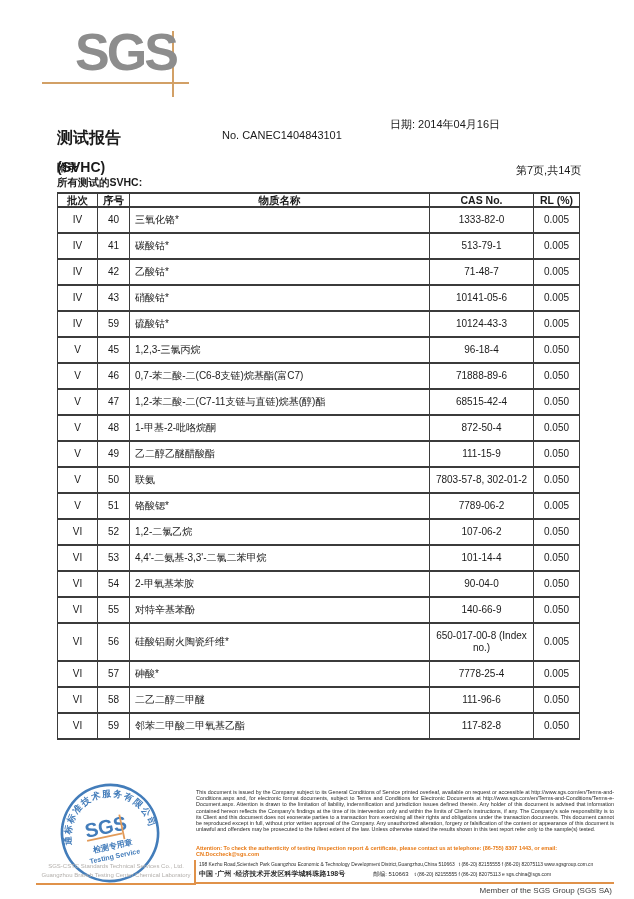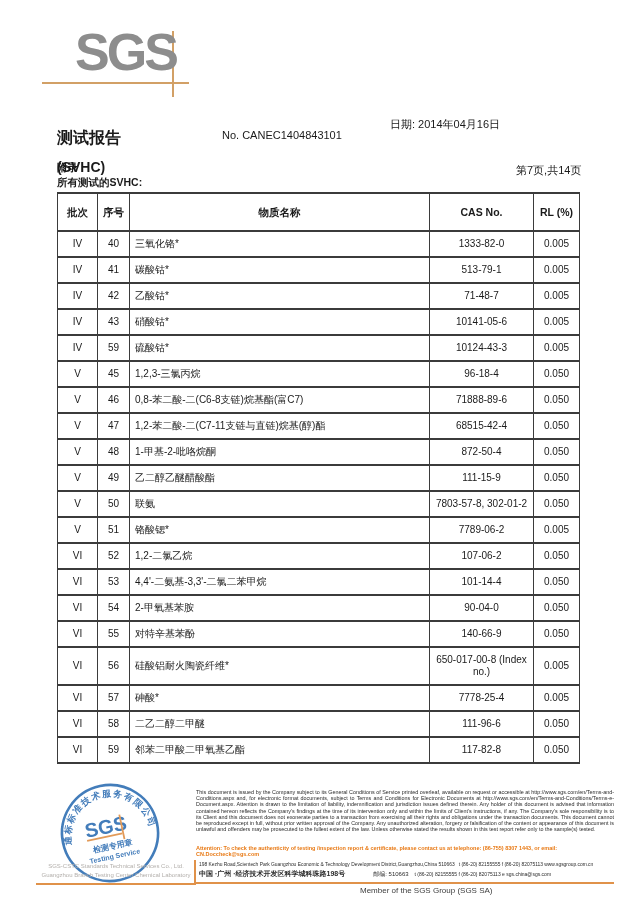--- a/index.html
+++ b/index.html
@@ -25,21 +25,21 @@
   .report-page { position:absolute; left:516px; top:117px; font-size:11px;margin-top:46px; }
   .appendix { position:absolute; left:57px; top:161px; font-size:10.5px; font-weight:bold; }
   .tested-label { position:absolute; left:57px; top:176px; font-size:10.5px; font-weight:bold; }
   
   .svhc-table {
     position:absolute; left:57px; top:192px; width:522px;
     border-collapse:collapse; table-layout:fixed;
   }
   .svhc-table th {
     border:1px solid #3b3b3b; border-top-width:2px; border-bottom-width:2px;
-    font-size:10.5px; font-weight:bold; padding:12px 2px; text-align:center; line-height:12px;
+    font-size:10.5px; font-weight:bold; padding:0 2px; text-align:center; line-height:12px;
   }
   .svhc-table td {
     border:1px solid #3b3b3b; border-top-width:2px; border-bottom-width:2px;
     font-size:10px; padding:6px 3px; text-align:center; vertical-align:middle; line-height:12px;
     word-wrap:break-word;
   }
   .svhc-table td.cell-substance { text-align:left; padding-left:5px; }
   
   .stamp { position:absolute; left:58px; top:781px; width:104px; height:104px; transform:rotate(-12deg); opacity:.92; }
   .company-lines {
@@ -60,21 +60,21 @@
     border-left:2px solid #e0924a; border-bottom:2px solid #e0924a;
     padding-left:3px; box-sizing:border-box;
   }
   .addr-row { display:flex; align-items:baseline; white-space:nowrap; }
   .addr-en { font-size:4.9px; color:#2b2b2b; margin-top:2px; }
   .addr-en-contact { font-size:4.9px; color:#2b2b2b; margin-left:4px; }
   .addr-cn { font-size:7px; font-weight:bold; color:#2b2b2b; margin-top:2px; }
   .addr-postal { font-size:6px; color:#2b2b2b; margin-left:28px; }
   .addr-cn-contact { font-size:5px; color:#2b2b2b; margin-left:6px; }
   .member-line {
-    position:absolute; left:360px; top:886px; width:252px; text-align:left;
+    position:absolute; left:360px; top:886px; width:252px; text-align:right;
     font-size:8px; color:#3c3c3c;
   }
 </style>
 </head>
 <body>
 
 <div id="page">
 
   <div class="logo-wrap">
     <div class="logo-hline"></div>
@@ -153,21 +153,21 @@
           <td class="cell-batch">V</td>
           <td class="cell-no">45</td>
           <td class="cell-substance">1,2,3-三氯丙烷</td>
           <td class="cell-cas">96-18-4</td>
           <td class="cell-rl">0.050</td>
         </tr>
 
         <tr>
           <td class="cell-batch">V</td>
           <td class="cell-no">46</td>
-          <td class="cell-substance">0,8-苯二酸-二(C6-8支链)烷基酯(富C7)</td>
+          <td class="cell-substance">0,7-苯二酸-二(C6-8支链)烷基酯(富C7)</td>
           <td class="cell-cas">71888-89-6</td>
           <td class="cell-rl">0.050</td>
         </tr>
 
         <tr>
           <td class="cell-batch">V</td>
           <td class="cell-no">47</td>
           <td class="cell-substance">1,2-苯二酸-二(C7-11支链与直链)烷基(醇)酯</td>
           <td class="cell-cas">68515-42-4</td>
           <td class="cell-rl">0.050</td>

